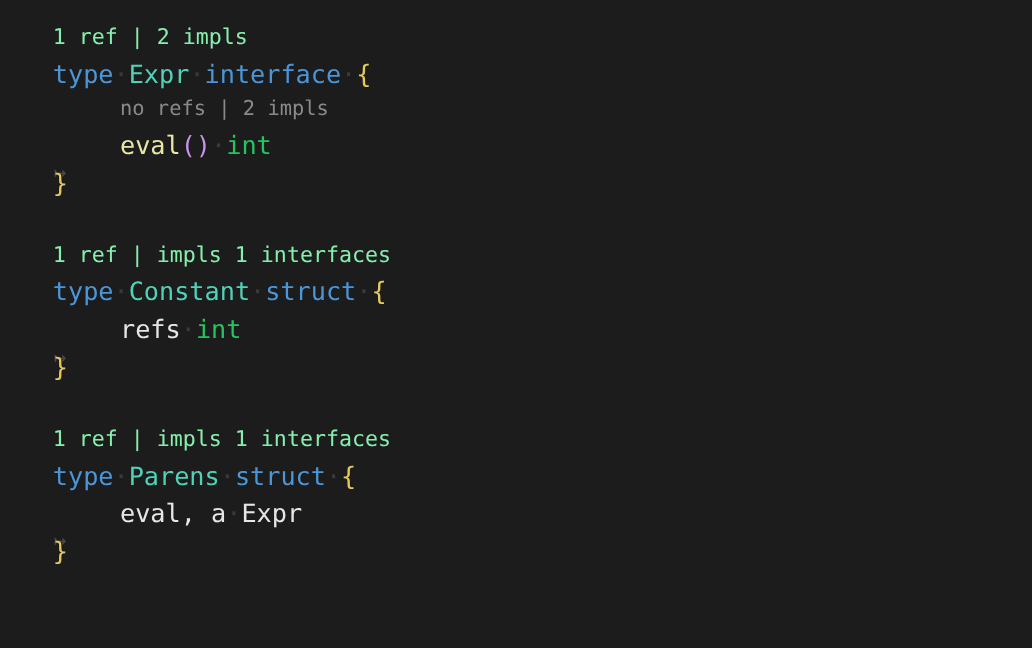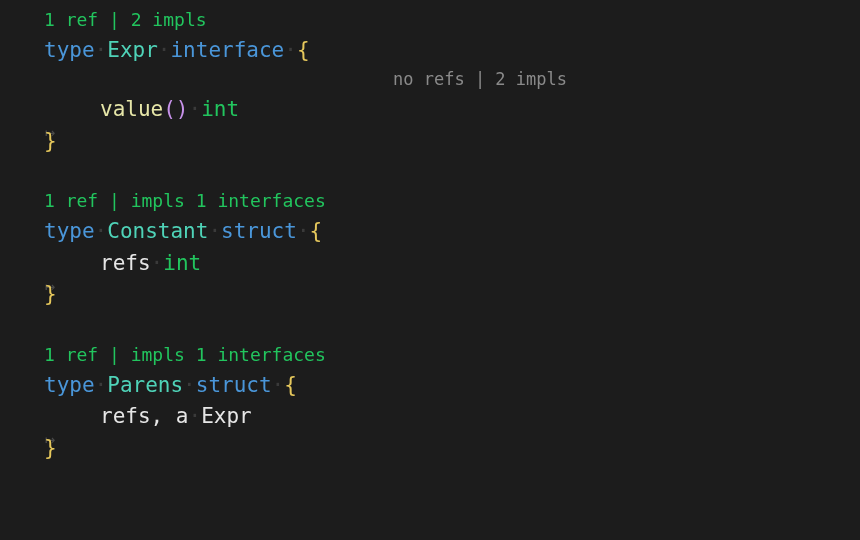--- a/index.html
+++ b/index.html
@@ -12,34 +12,33 @@
     font-family: ui-monospace, "SF Mono", Menlo, Consolas, monospace;
     font-size: 21px;
     color: #e6e6e6;
     -webkit-font-smoothing: antialiased;
   }
   .editor {
     padding: 0px 0 0 44px;
     line-height: 1.5;
   }
   .codelens {
-    color: #22c55e;
+    color: #86efac;
     font-size: 18px;
-    margin-top: 6px;
+    margin-top: 18px;
     margin-bottom: 2px;
     cursor: pointer;
   }
   .codelens-inner {
     color: #8a8a8a;
     font-size: 17px;
     margin-left: 56px;
     margin-top: 0px;
     margin-bottom: 2px;
     cursor: pointer;
-    text-align: center;
   }
   .line { white-space: pre; position: relative; }
   .indent { display:inline-block; width: 56px; position: relative; }
   .indent::before {
     content: "";
     position: absolute;
     left: 0; top: 0; bottom: 0;
     border-left: 1px solid #3a3a3a;
   }
   .indent-arrow {
@@ -61,31 +60,31 @@
 </style>
 </head>
 <body>
 
 <div class="editor">
 
   <div class="block">
     <div class="codelens">1 ref | 2 impls</div>
     <div class="line"><span class="kw">type</span><span class="ws">·</span><span class="tname">Expr</span><span class="ws">·</span><span class="kw">interface</span><span class="ws">·</span><span class="brace">{</span></div>
     <div class="codelens-inner">no refs | 2 impls</div>
-    <div class="line"><span class="indent"><span class="indent-arrow">↦</span></span><span class="func">value</span><span class="paren">()</span><span class="ws">·</span><span class="typ">int</span></div>
+    <div class="line"><span class="indent"><span class="indent-arrow">↦</span></span><span class="func">eval</span><span class="paren">()</span><span class="ws">·</span><span class="typ">int</span></div>
     <div class="line"><span class="brace">}</span></div>
   </div>
 
   <div class="block">
     <div class="codelens">1 ref | impls 1 interfaces</div>
     <div class="line"><span class="kw">type</span><span class="ws">·</span><span class="tname">Constant</span><span class="ws">·</span><span class="kw">struct</span><span class="ws">·</span><span class="brace">{</span></div>
     <div class="line"><span class="indent"><span class="indent-arrow">↦</span></span><span class="ident">refs</span><span class="ws">·</span><span class="typ">int</span></div>
     <div class="line"><span class="brace">}</span></div>
   </div>
 
   <div class="block">
     <div class="codelens">1 ref | impls 1 interfaces</div>
     <div class="line"><span class="kw">type</span><span class="ws">·</span><span class="tname">Parens</span><span class="ws">·</span><span class="kw">struct</span><span class="ws">·</span><span class="brace">{</span></div>
-    <div class="line"><span class="indent"><span class="indent-arrow">↦</span></span><span class="ident">refs, a</span><span class="ws">·</span><span class="ident">Expr</span></div>
+    <div class="line"><span class="indent"><span class="indent-arrow">↦</span></span><span class="ident">eval, a</span><span class="ws">·</span><span class="ident">Expr</span></div>
     <div class="line"><span class="brace">}</span></div>
   </div>
 
 </div>
 
 </body></html>

